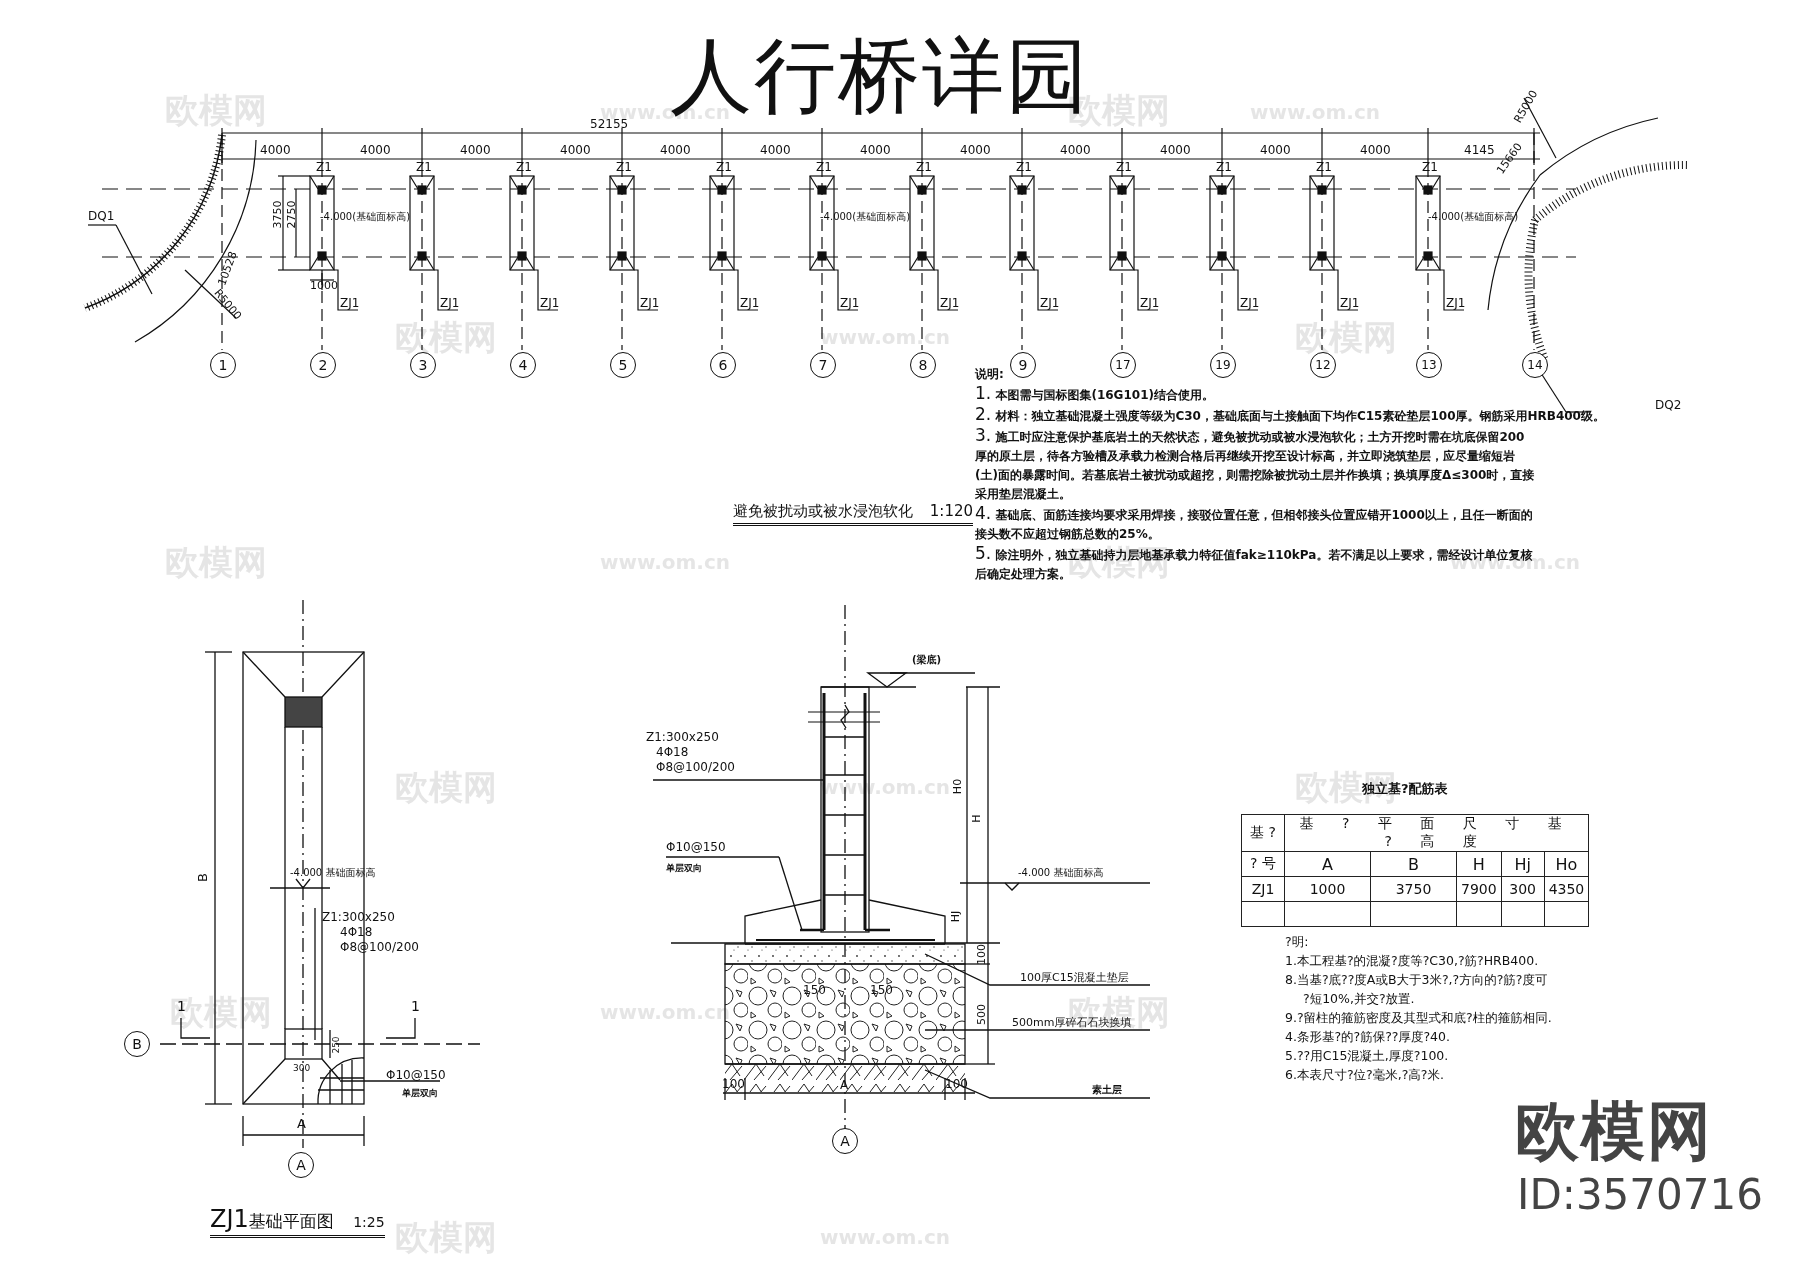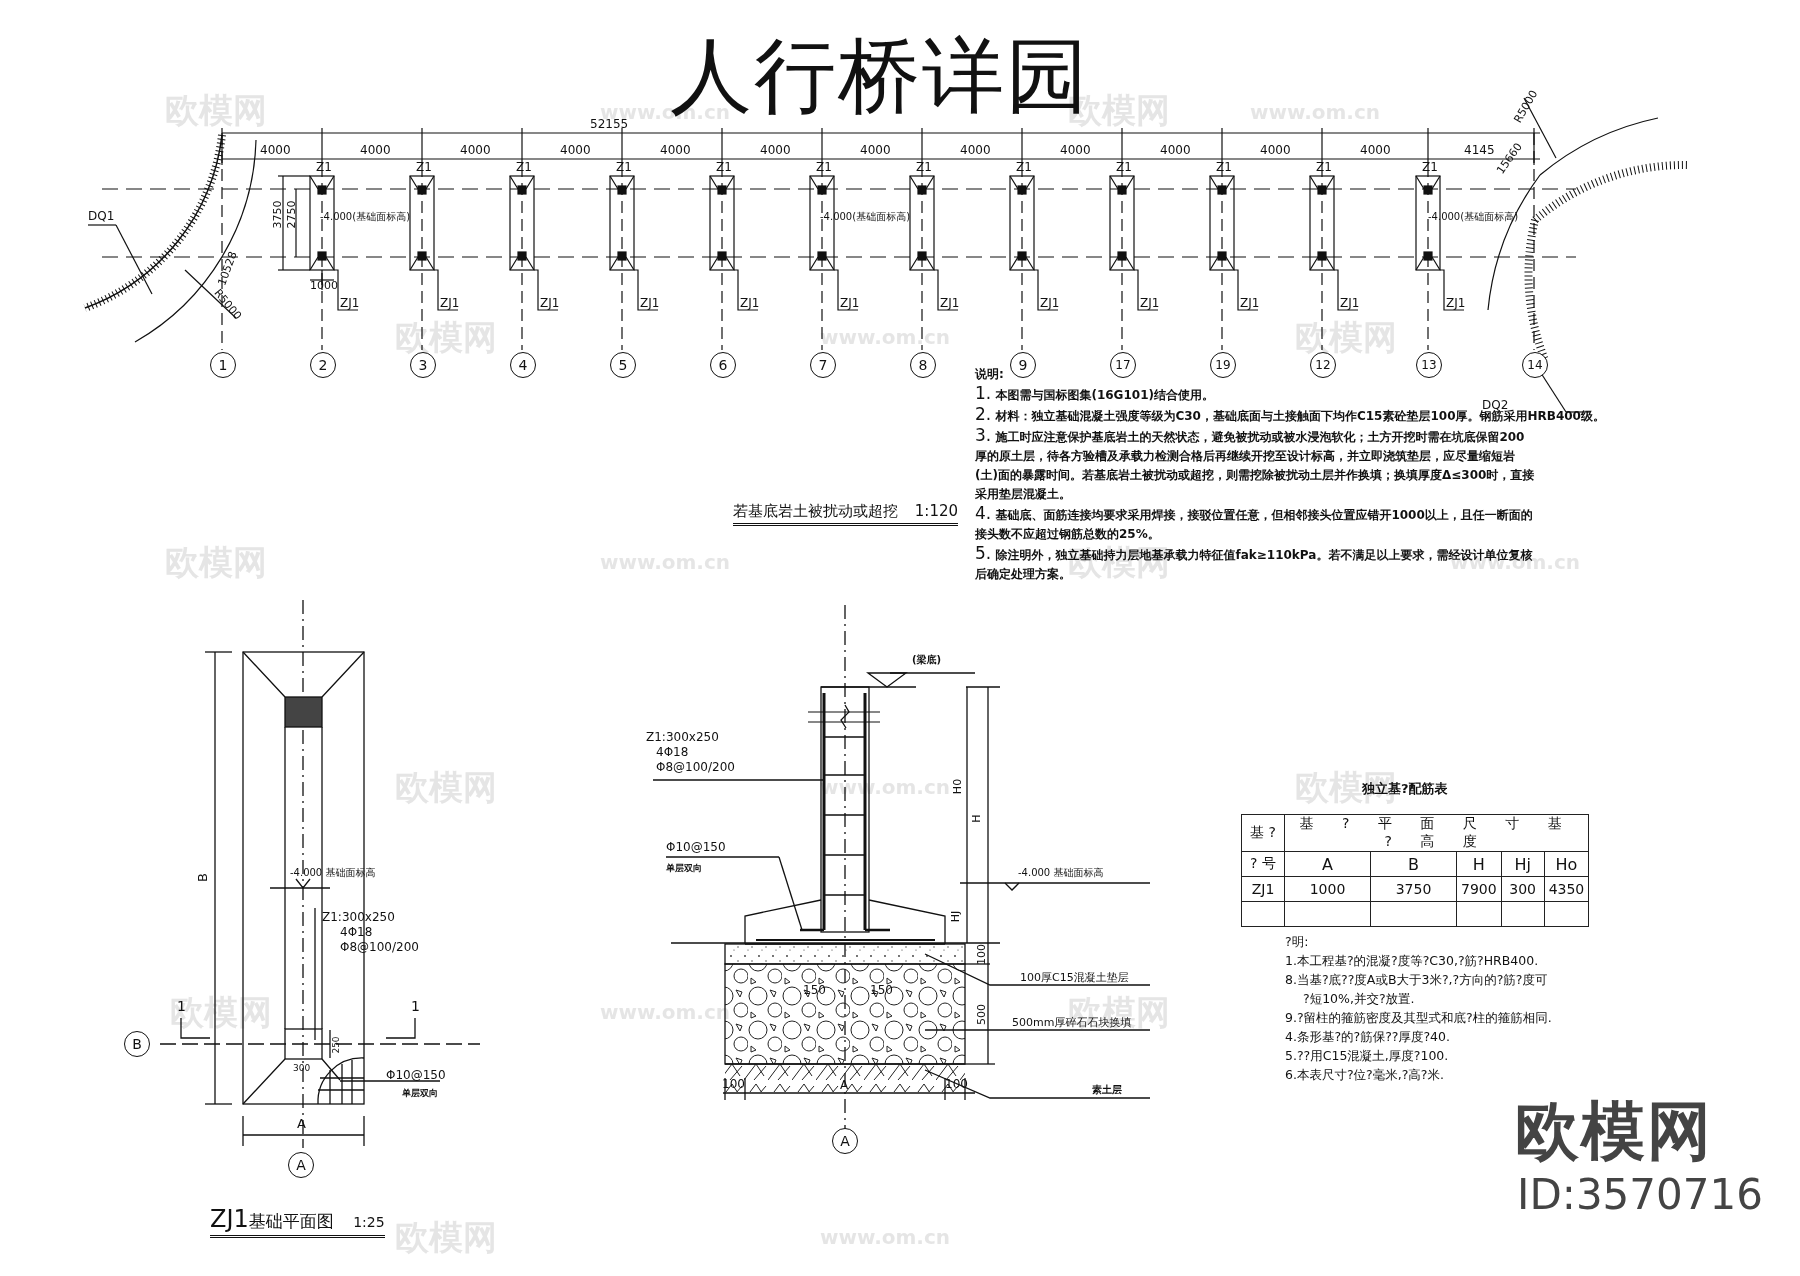--- a/index.html
+++ b/index.html
@@ -245,21 +245,21 @@
 <div class="lbl" style="left:1446px;top:296px">ZJ1</div>
 
 <div class="lbl" style="left:263px;top:208px;transform:rotate(-90deg);font-size:11px">3750</div>
 <div class="lbl" style="left:277px;top:208px;transform:rotate(-90deg);font-size:11px">2750</div>
 <div class="lbl" style="left:310px;top:279px;font-size:11px">1000</div>
 <div class="lbl" style="left:320px;top:210px;font-size:10px">-4.000(基础面标高)</div>
 <div class="lbl" style="left:820px;top:210px;font-size:10px">-4.000(基础面标高)</div>
 <div class="lbl" style="left:1428px;top:210px;font-size:10px">-4.000(基础面标高)</div>
 
 <div class="lbl" style="left:88px;top:209px">DQ1</div>
-<div class="lbl" style="left:1482px;top:398px">DQ2</div>
+<div class="lbl" style="left:1655px;top:398px">DQ2</div>
 <div class="lbl" style="left:210px;top:298px;transform:rotate(50deg);font-size:11px">R5000</div>
 <div class="lbl" style="left:210px;top:262px;transform:rotate(-70deg);font-size:11px">10528</div>
 <div class="lbl" style="left:1508px;top:100px;transform:rotate(-60deg);font-size:11px">R5000</div>
 <div class="lbl" style="left:1492px;top:152px;transform:rotate(-55deg);font-size:11px">15660</div>
 
 <div class="axis" style="left:210px;top:352px">1</div>
 <div class="axis" style="left:310px;top:352px">2</div>
 <div class="axis" style="left:410px;top:352px">3</div>
 <div class="axis" style="left:510px;top:352px">4</div>
 <div class="axis" style="left:610px;top:352px">5</div>
@@ -267,21 +267,21 @@
 <div class="axis" style="left:810px;top:352px">7</div>
 <div class="axis" style="left:910px;top:352px">8</div>
 <div class="axis" style="left:1010px;top:352px">9</div>
 <div class="axis" style="left:1110px;top:352px;font-size:12px">17</div>
 <div class="axis" style="left:1210px;top:352px;font-size:12px">19</div>
 <div class="axis" style="left:1310px;top:352px;font-size:12px">12</div>
 <div class="axis" style="left:1416px;top:352px;font-size:12px">13</div>
 <div class="axis" style="left:1522px;top:352px;font-size:12px">14</div>
 
 <div class="abs cap1">
-  <span>若基底岩土被扰动或超挖</span>
+  <span>避免被扰动或被水浸泡软化</span>
   <span style="margin-left:12px">1:120</span>
 </div>
 
 <div class="abs notes">
   <div>说明:</div>
   <div class="row"><span class="big">1.</span> <span>本图需与国标图集(16G101)结合使用。</span></div>
   <div class="row"><span class="big">2.</span> <span>材料：独立基础混凝土强度等级为C30，基础底面与土接触面下均作C15素砼垫层100厚。钢筋采用HRB400级。</span></div>
   <div style="width:560px"><span class="big">3.</span> <span>施工时应注意保护基底岩土的天然状态，避免被扰动或被水浸泡软化；土方开挖时需在坑底保留200厚的原土层，待各方验槽及承载力检测合格后再继续开挖至设计标高，并立即浇筑垫层，应尽量缩短岩(土)面的暴露时间。若基底岩土被扰动或超挖，则需挖除被扰动土层并作换填；换填厚度Δ≤300时，直接采用垫层混凝土。</span></div>
   <div style="width:560px"><span class="big">4.</span> <span>基础底、面筋连接均要求采用焊接，接驳位置任意，但相邻接头位置应错开1000以上，且任一断面的接头数不应超过钢筋总数的25%。</span></div>
   <div style="width:560px"><span class="big">5.</span> <span>除注明外，独立基础持力层地基承载力特征值fak≥110kPa。若不满足以上要求，需经设计单位复核后确定处理方案。</span></div>

